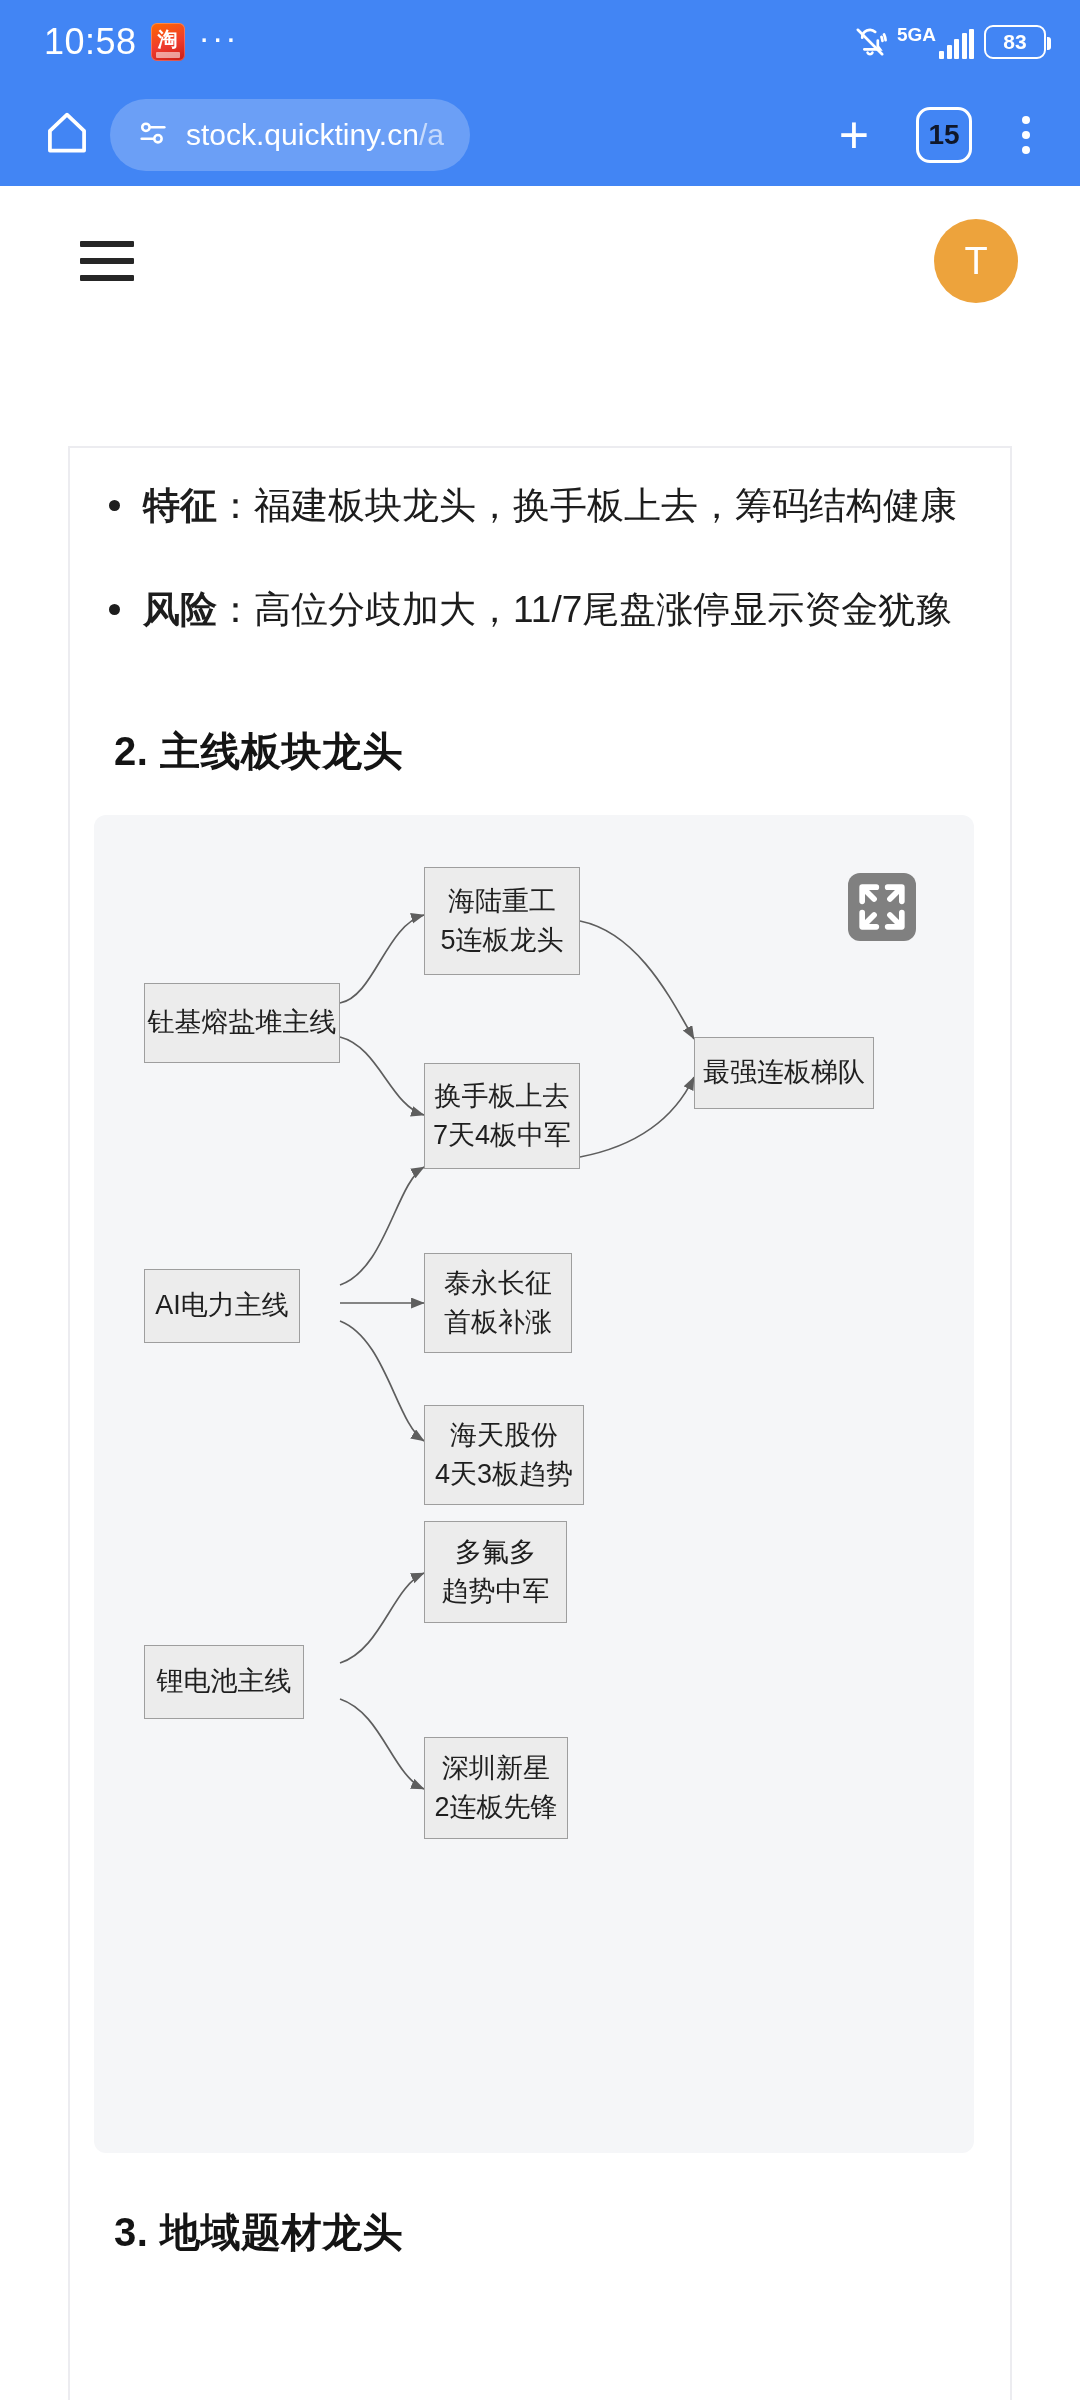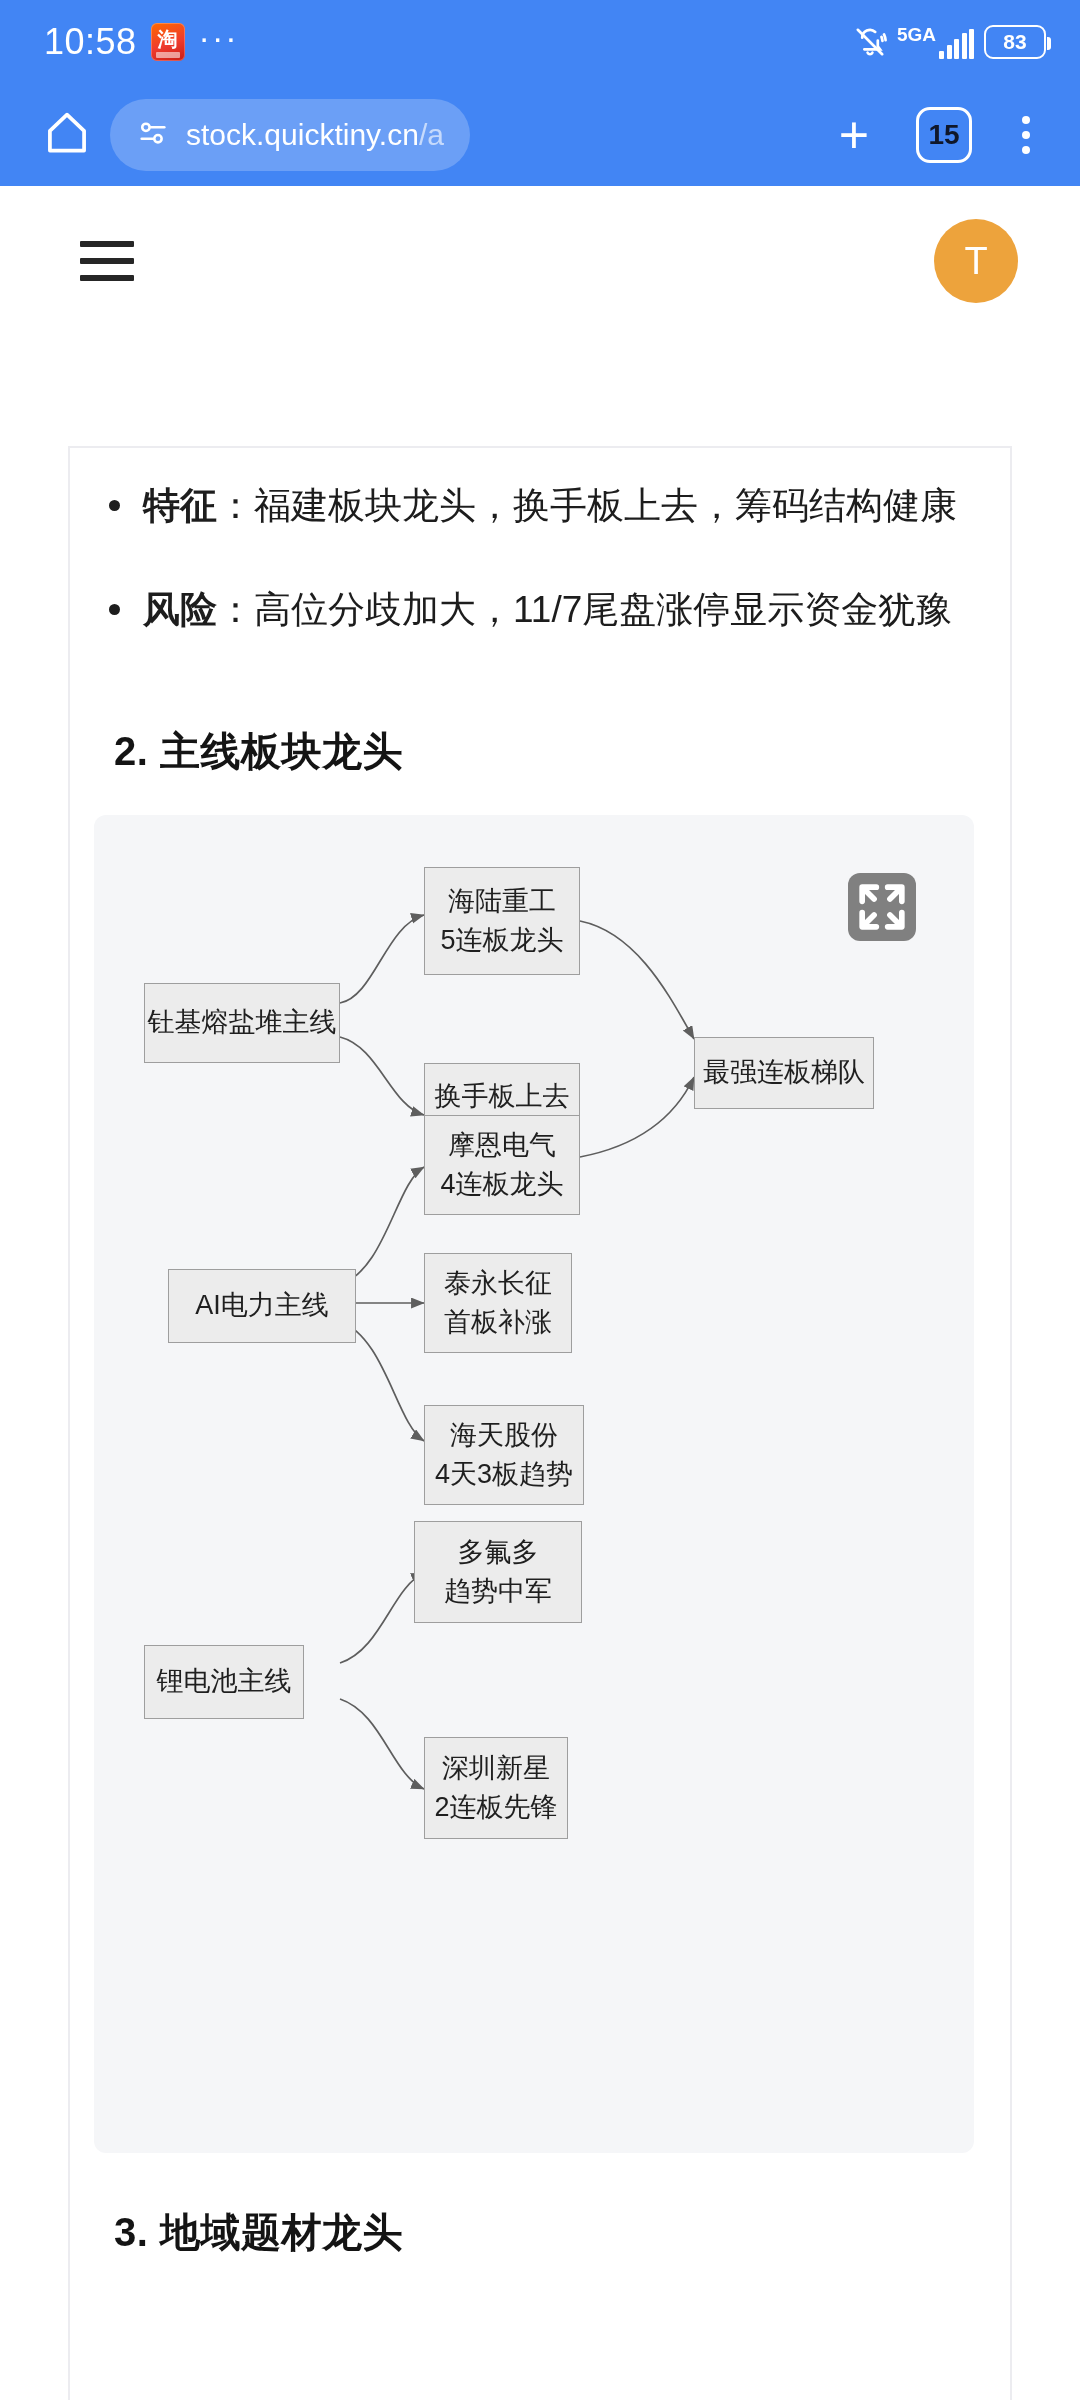--- a/index.html
+++ b/index.html
@@ -384,40 +384,36 @@
         <div>5连板龙头</div>
       </div>
       <div class="node" style="left:330px; top:248px; width:156px; height:106px;">
         <div>换手板上去</div>
         <div>7天4板中军</div>
       </div>
       <div class="node" style="left:600px; top:222px; width:180px; height:72px;">
         <div>最强连板梯队</div>
       </div>
 
-      <div class="node" style="left:50px;  top:454px; width:188px; height:74px;margin-left:24px;">
+      <div class="node" style="left:50px;  top:454px; width:156px; height:74px;">
         <div>AI电力主线</div>
-      </div>
-      <div class="node" style="left:330px; top:300px; width:156px; height:100px;">
-        <div>摩恩电气</div>
-        <div>4连板龙头</div>
       </div>
       <div class="node" style="left:330px; top:438px; width:148px; height:100px;">
         <div>泰永长征</div>
         <div>首板补涨</div>
       </div>
       <div class="node" style="left:330px; top:590px; width:160px; height:100px;">
         <div>海天股份</div>
         <div>4天3板趋势</div>
       </div>
 
       <div class="node" style="left:50px;  top:830px; width:160px; height:74px;">
         <div>锂电池主线</div>
       </div>
-      <div class="node" style="left:320px; top:706px; width:168px; height:102px;">
+      <div class="node" style="left:330px; top:706px; width:143px; height:102px;">
         <div>多氟多</div>
         <div>趋势中军</div>
       </div>
       <div class="node" style="left:330px; top:922px; width:144px; height:102px;">
         <div>深圳新星</div>
         <div>2连板先锋</div>
       </div>
     </div>
 
     <h3 class="section-title-bottom">3. 地域题材龙头</h3>

